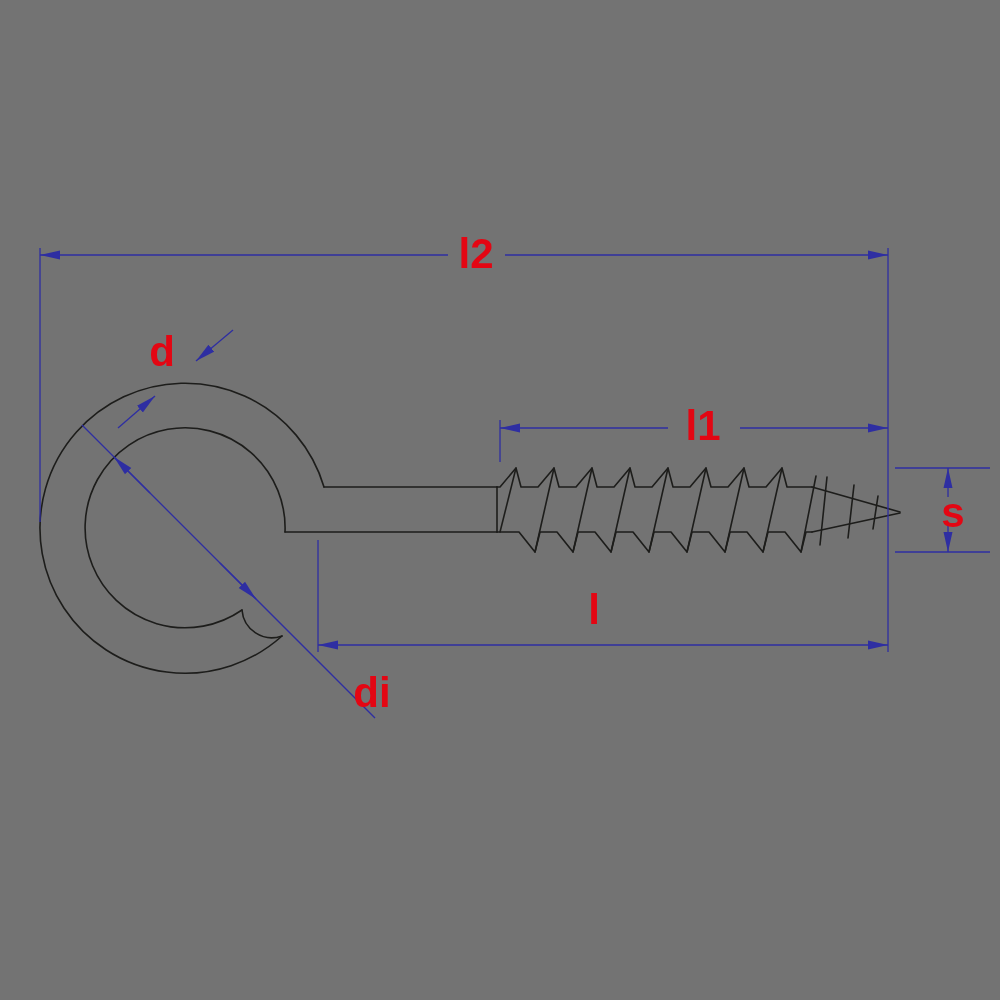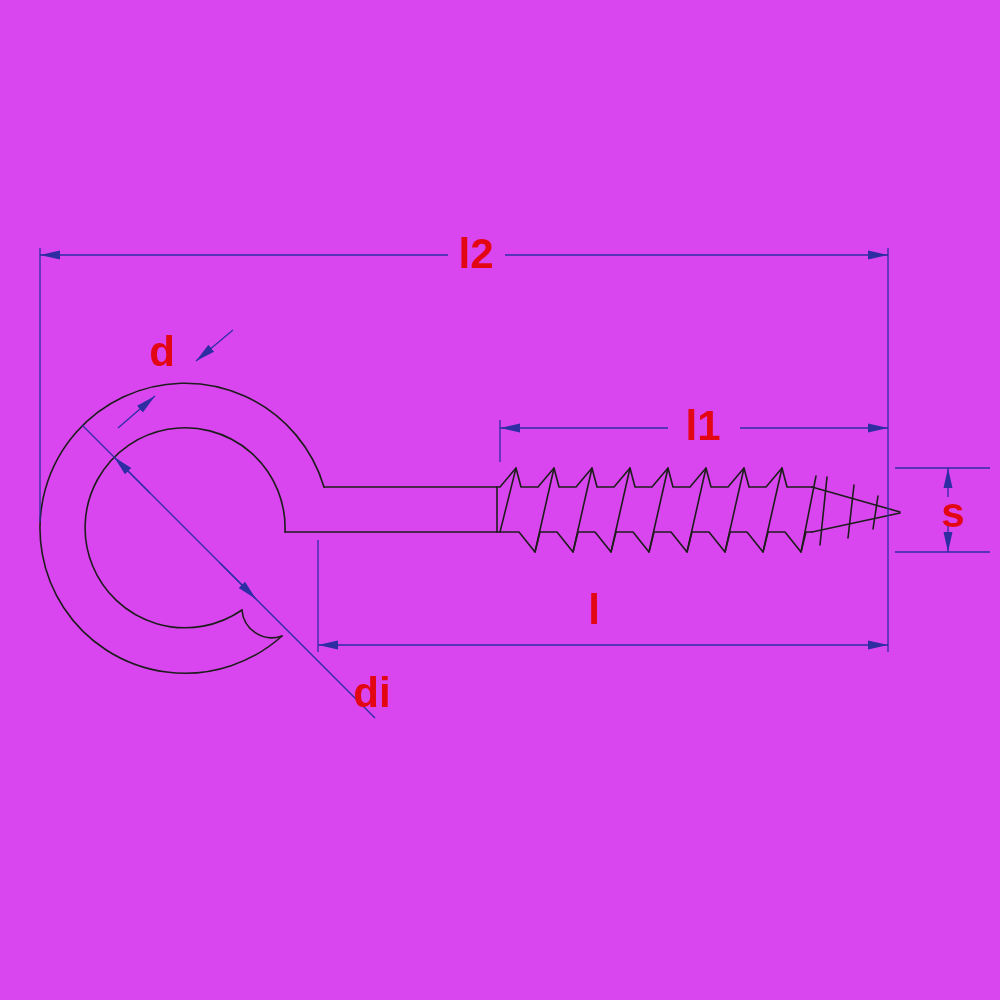--- a/index.html
+++ b/index.html
@@ -4,21 +4,21 @@
 <style>
   html, body {
     margin: 0;
     padding: 0;
     background: #ffffff;
   }
   .canvas {
     position: relative;
     width: 1000px;
     height: 1000px;
-    background: #d946ef;
+    background: #737373;
     overflow: hidden;
     font-family: "Liberation Sans", sans-serif;
   }
   svg { display: block; }
   .part-line {
     fill: none;
     stroke: #1d1d1b;
     stroke-width: 1.6;
     stroke-linejoin: round;
     stroke-linecap: round;

